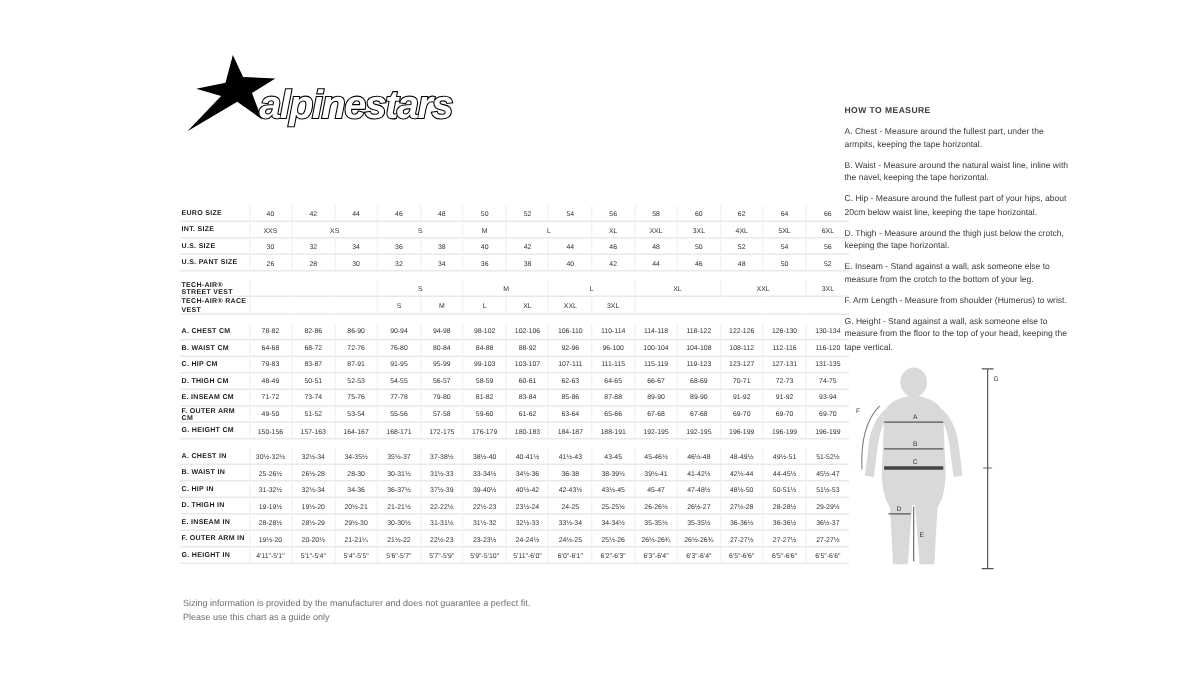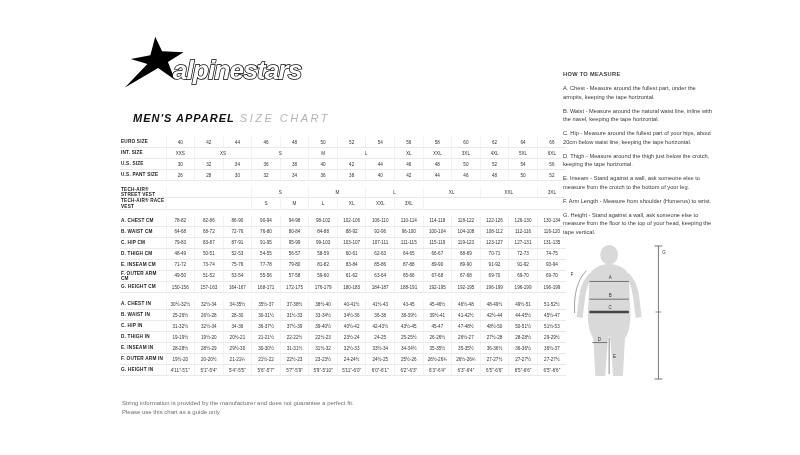--- a/index.html
+++ b/index.html
@@ -38,23 +38,20 @@
 </head>
 <body>
 
 <div class="page">
 
   <svg class="logo" viewBox="0 0 220 64">
     <path fill="#000" d="M34 4 L41 19 L63 20 L47 30 L54 48 L37 36 L3 56 L26 32 L9 27 L29 23 Z"></path>
     <text x="52" y="47" class="logo-text">alpinestars</text>
   </svg>
 
-  <div class="title">
-    <span class="t-main">MEN'S APPAREL</span><span class="t-sub">SIZE CHART</span>
-  </div>
 
   <div class="table-wrap">
     <table>
       <colgroup>
         <col class="lblcol">
           <col>
           <col>
           <col>
           <col>
           <col>

